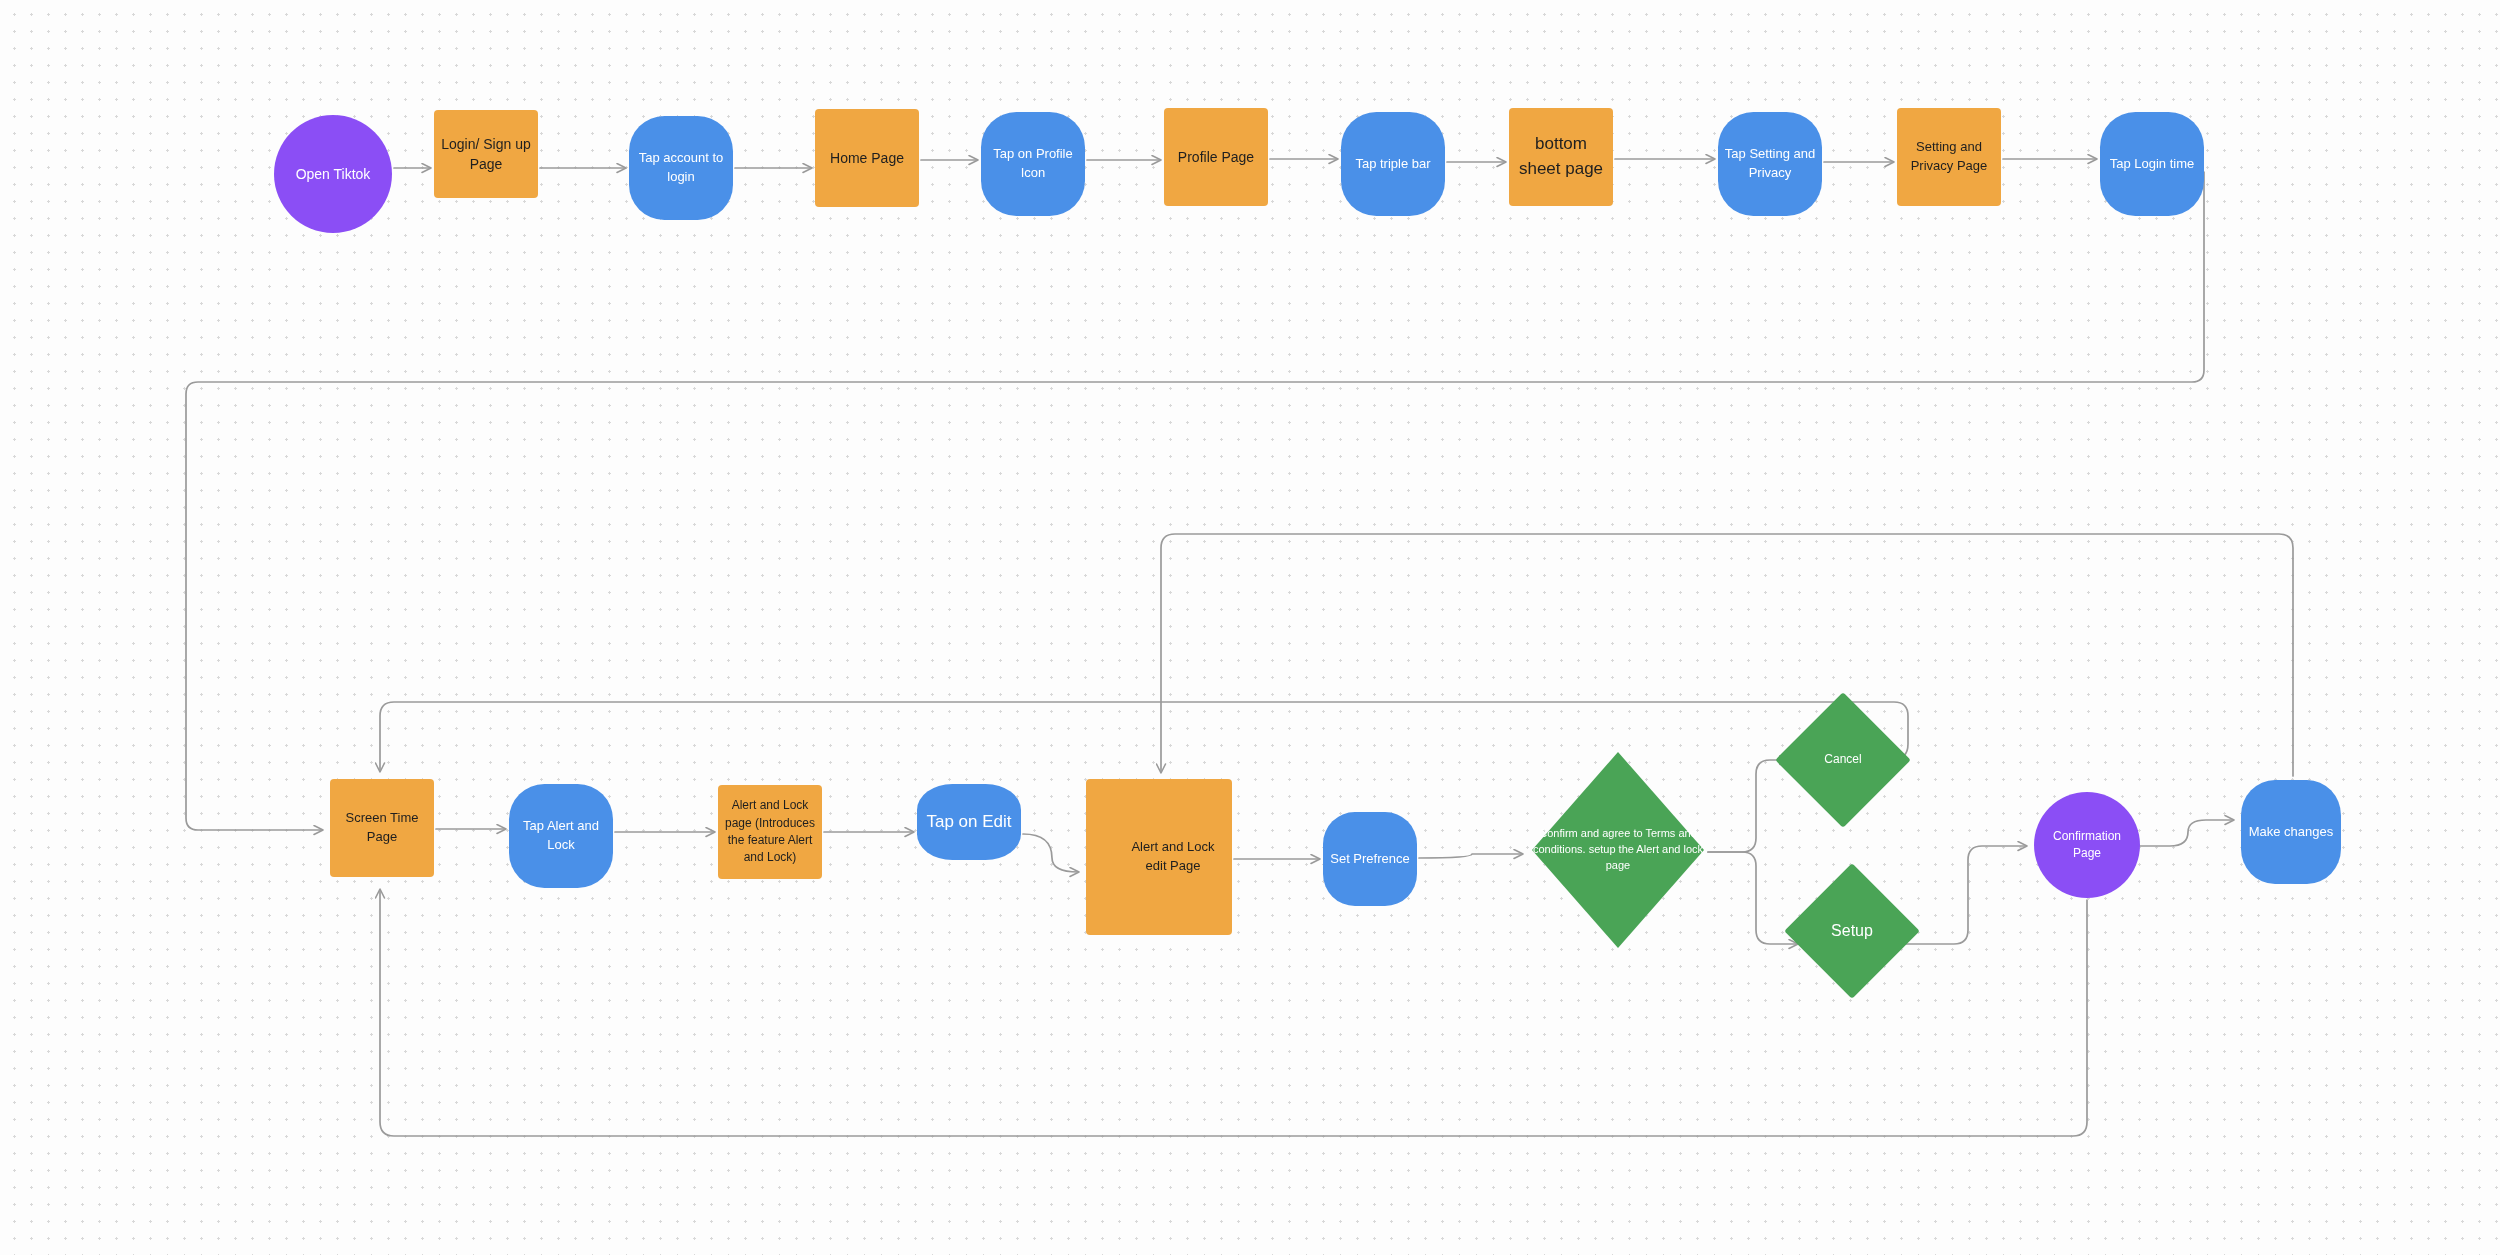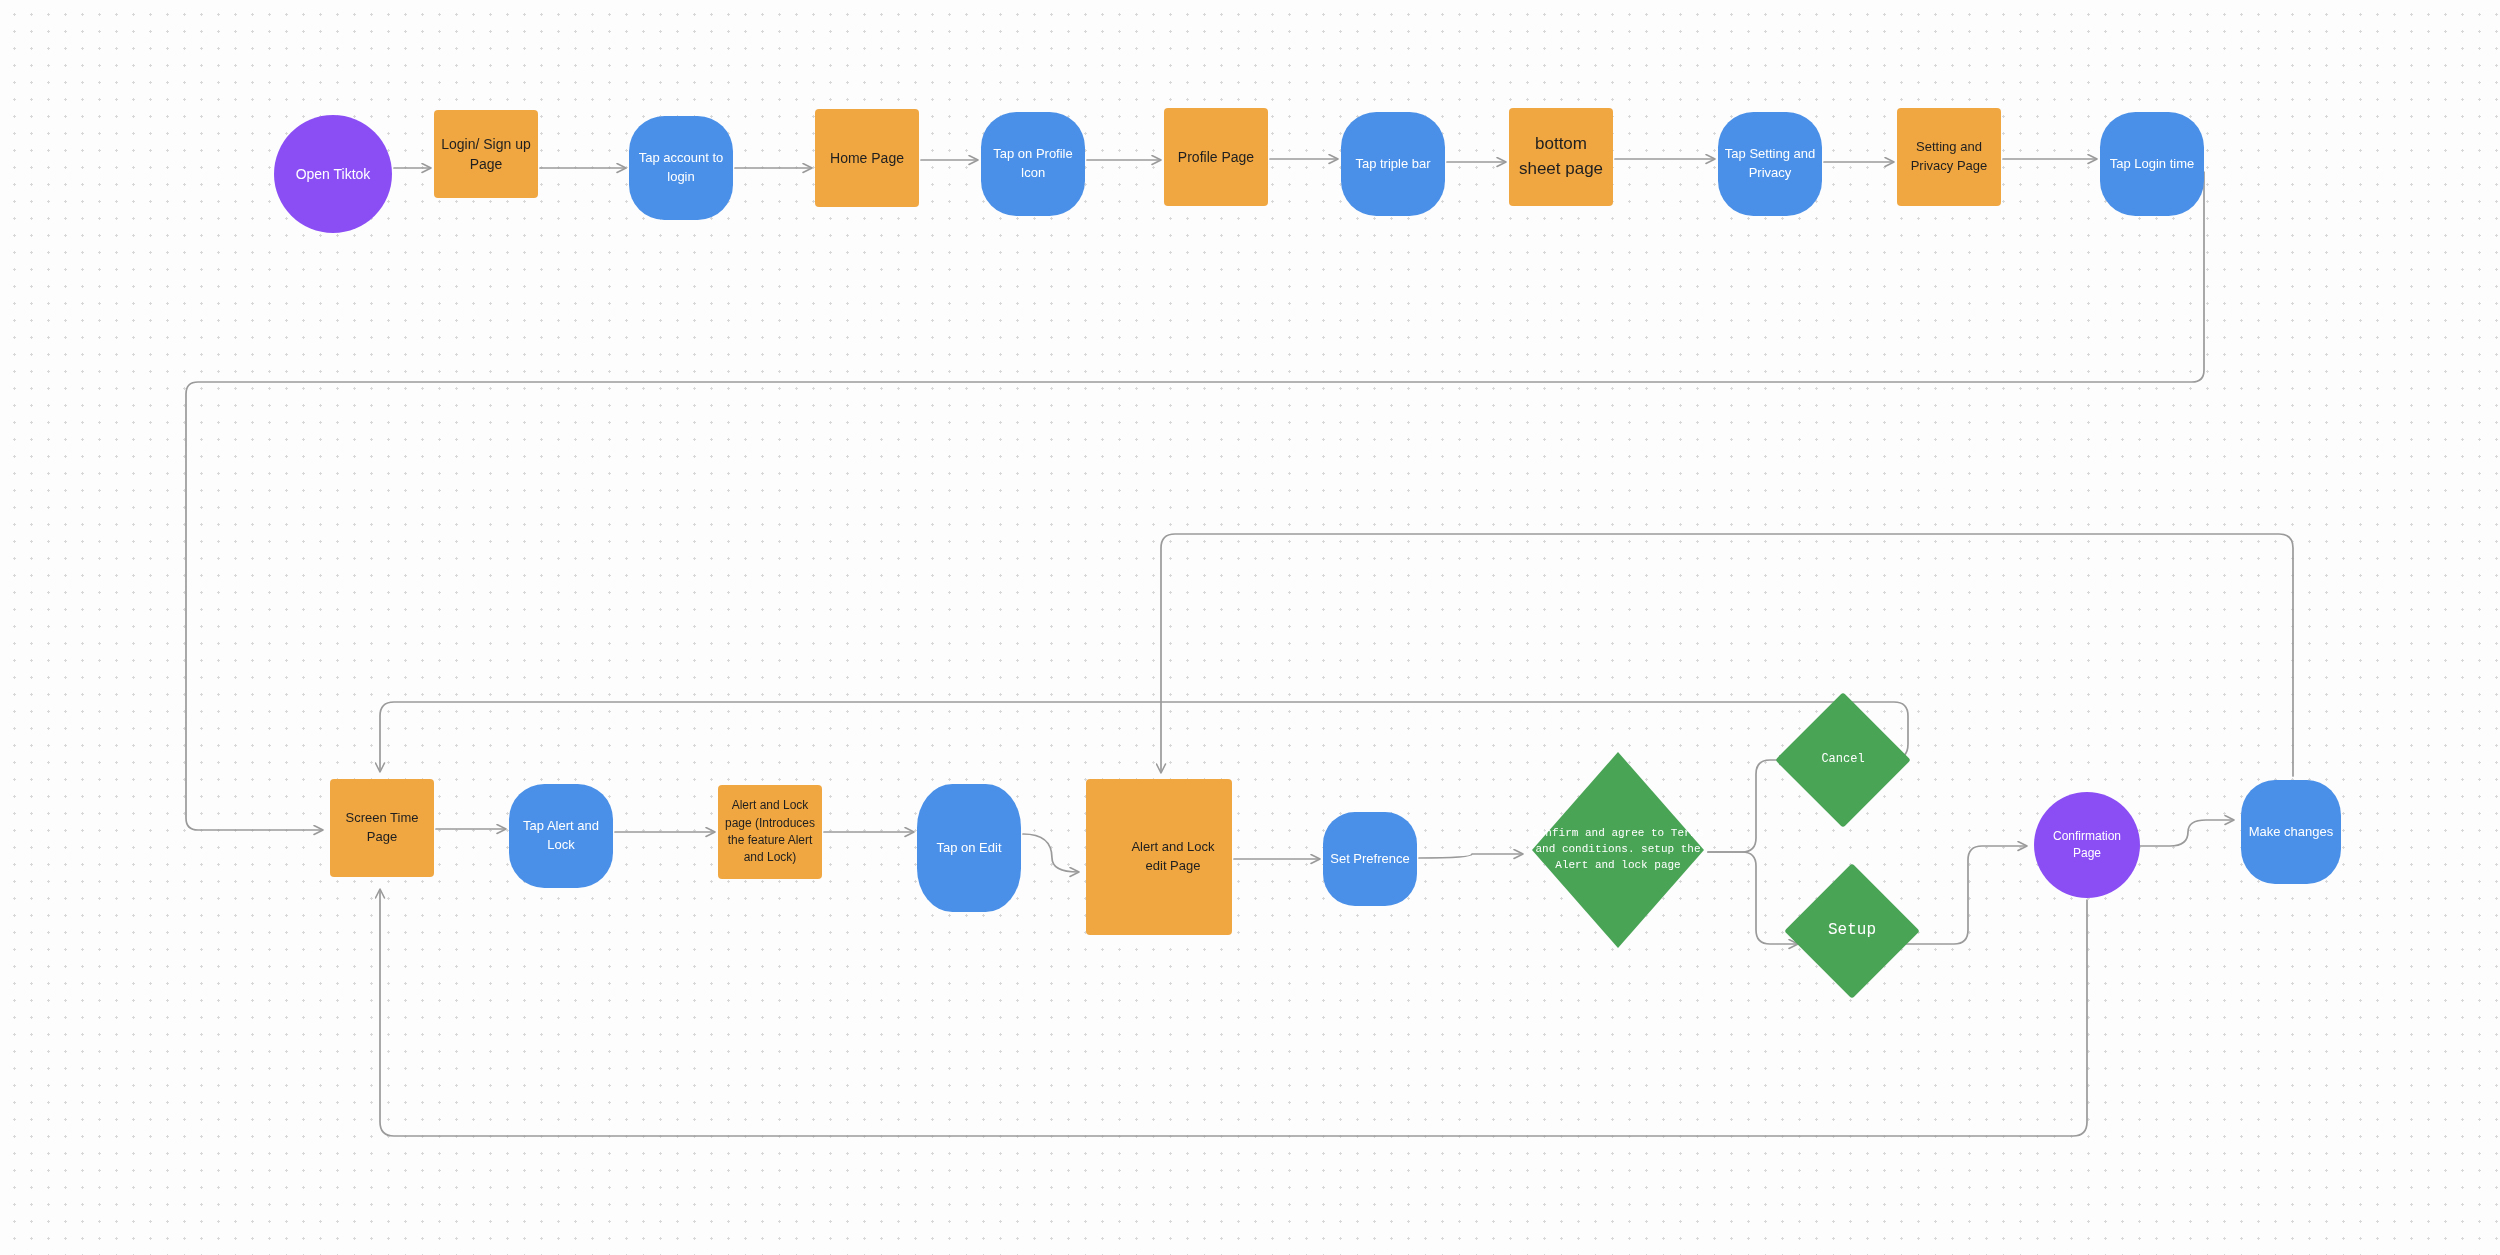--- a/index.html
+++ b/index.html
@@ -49,21 +49,20 @@
   }
   .diamond-wide {
     position: absolute; left: 0; top: 0;
     width: 100%; height: 100%;
   }
   .diamond-label {
     position: relative;
     z-index: 2;
     width: 100%;
     text-align: center;
-    font-family: Liberation Mono, monospace;
   }
   .orange { background: #F0A742; color: #1f1f1f; }
   .blue   { background: #4a90e8; color: #ffffff; }
   .purple { background: #8b4ef5; color: #ffffff; }
 </style>
 </head>
 <body>
 
 <div id="canvas">
 
@@ -159,21 +158,21 @@
   </div>
 
   <div class="node n-squircle blue" style="left:509px; top:784px; width:104px; height:104px; font-size:13px;">
     <span class="lbl">Tap Alert and Lock</span>
   </div>
 
   <div class="node n-rect orange" style="left:718px; top:785px; width:104px; height:94px; font-size:12px;">
     <span class="lbl">Alert and Lock page (Introduces the feature Alert and Lock)</span>
   </div>
 
-  <div class="node n-squircle blue" style="left:917px; top:784px; width:104px; height:128px; font-size:13px;">
+  <div class="node n-squircle blue" style="left:917px; top:784px; width:104px; height:76px; font-size:17px;">
     <span class="lbl">Tap on Edit</span>
   </div>
 
   <div class="node n-rect orange" style="left:1086px; top:779px; width:146px; height:156px; font-size:13px;padding-left:28px;">
     <span class="lbl">Alert and Lock edit Page</span>
   </div>
 
   <div class="node n-squircle blue" style="left:1323px; top:812px; width:94px; height:94px; font-size:13px;">
     <span class="lbl">Set Prefrence</span>
   </div>

